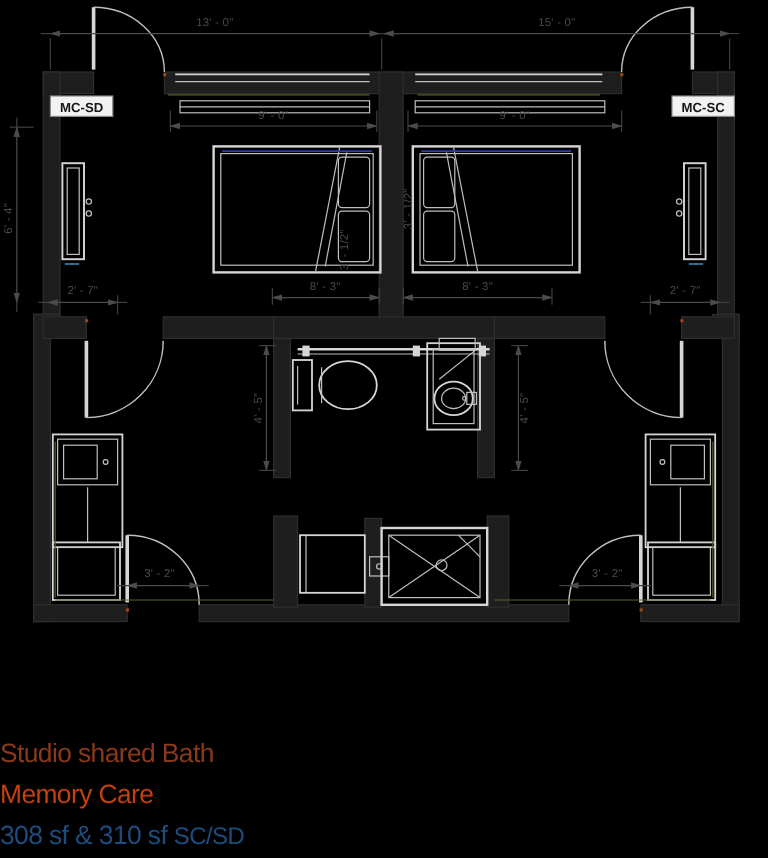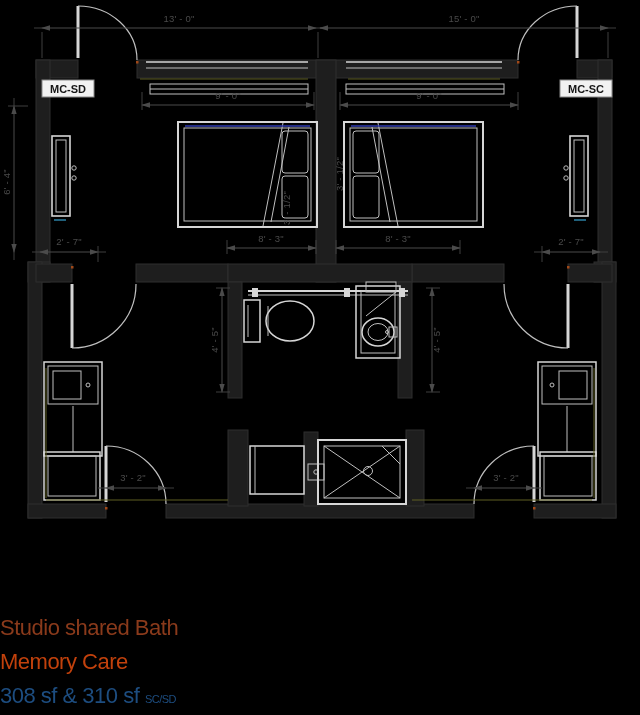--- a/index.html
+++ b/index.html
@@ -12,21 +12,21 @@
   .fix{stroke:#d6d6d6;fill:none;}
   .fix2{stroke:#bfbfbf;fill:none;}
   .dimln{stroke:#4b4b4b;stroke-width:1;fill:none;}
   .ext{stroke:#3f3f3f;stroke-width:1;}
   .olive{stroke:#5e5e22;stroke-width:1;}
   .titleblock{position:absolute;left:0;top:588px;width:100%;
               font-weight:normal;line-height:34px;margin-top:23px;}
   .t1{font-size:22px;letter-spacing:-.5px;}
   .t2{font-size:22px;letter-spacing:-.5px;}
   .t3{font-size:22px;letter-spacing:-.5px;}
-  .t3 .suffix{font-size:11px;}
+  .t3 .suffix{font-size:20px;}
 </style>
 </head>
 <body>
 
 <div class="stage">
 <svg width="640" height="715" viewBox="0 0 640 715">
   <defs>
     <marker id="arw" viewBox="0 0 10 10" refX="9" refY="5" markerWidth="9" markerHeight="9" orient="auto-start-reverse">
       <path d="M0,2 L10,5 L0,8 z" fill="#4b4b4b"></path>
     </marker>

